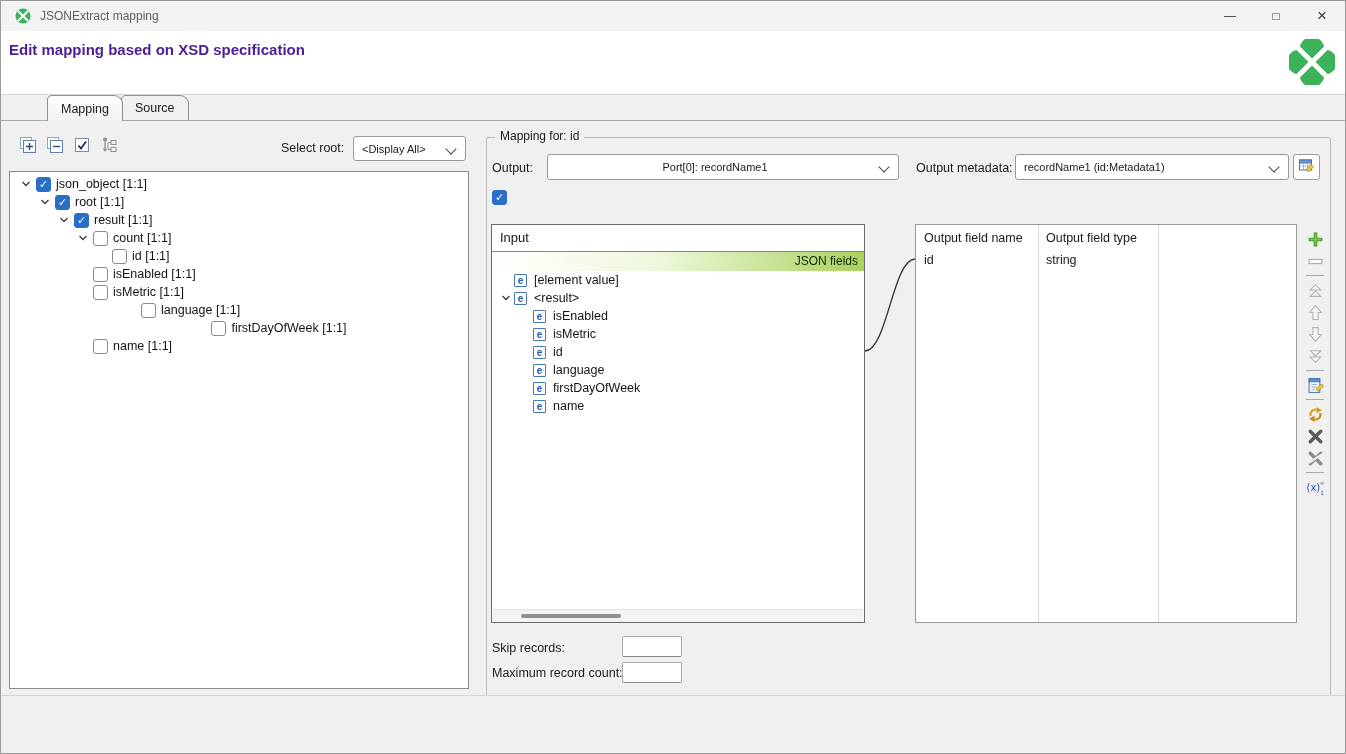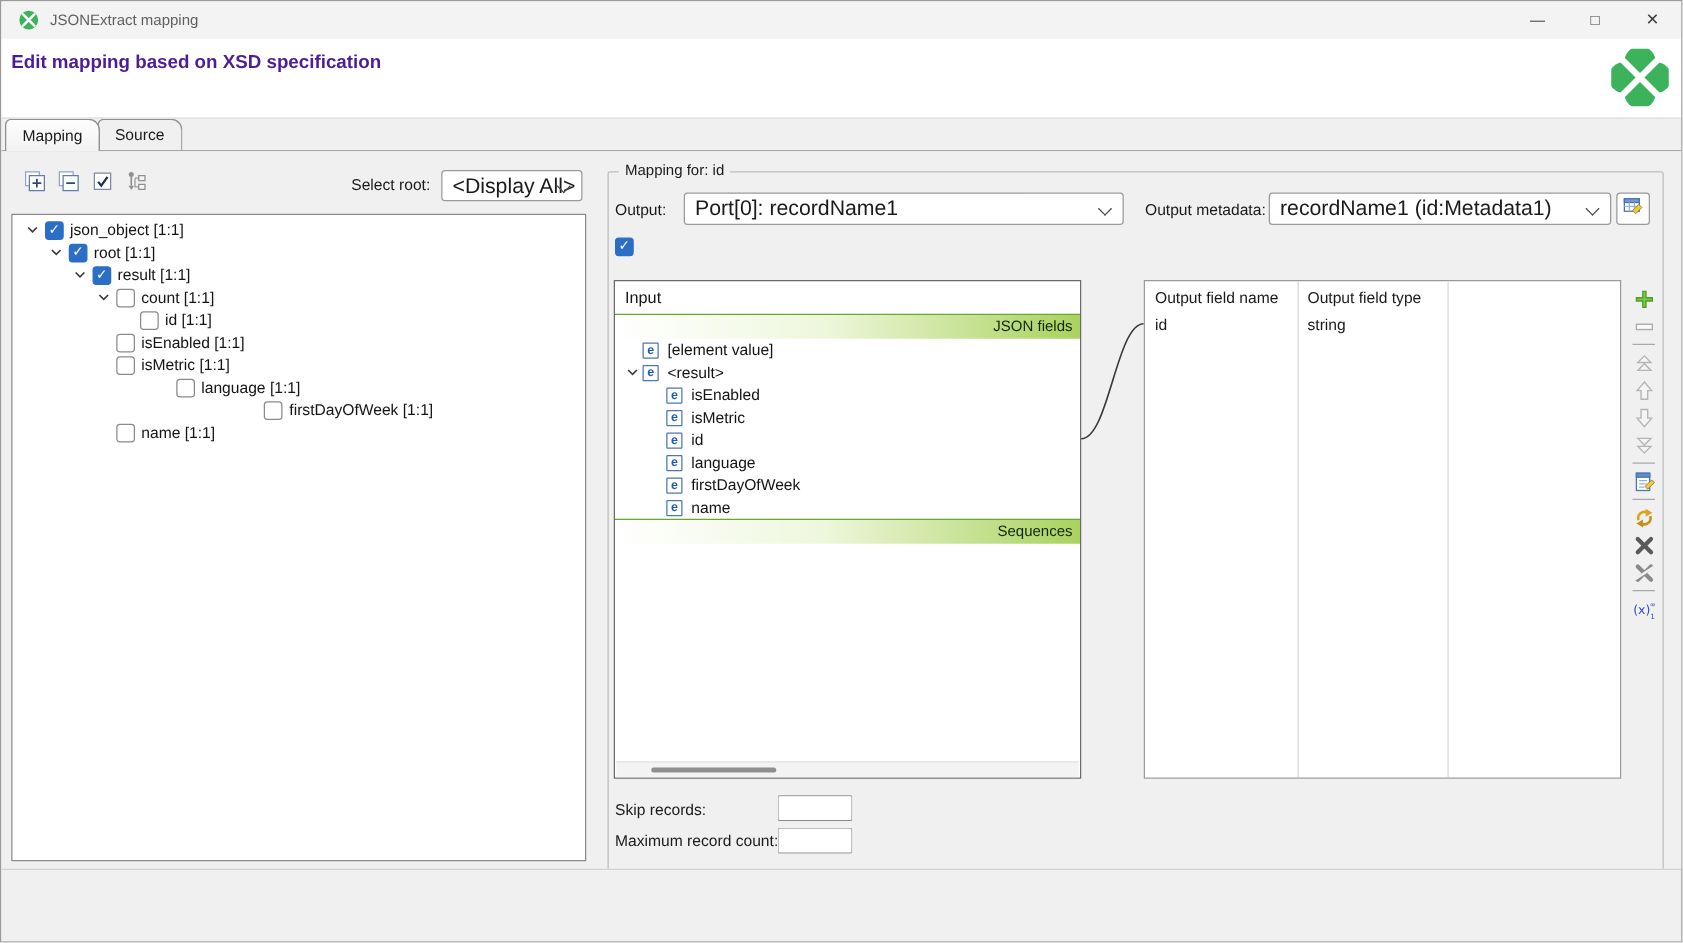--- a/index.html
+++ b/index.html
@@ -26,32 +26,32 @@
             border-bottom:1px solid #d6d6d6; }
   .hd-title { position:absolute; left:8px; top:10px; font-size:15px; font-weight:bold; color:#4c1d95; }
   .clover-logo { position:absolute; right:10px; top:8px; width:46px; height:46px; }
 
   
   .tabbar { position:absolute; left:0; top:94px; width:100%; height:26px; background:#f0f0f0;
             border-bottom:1px solid #a8a8a8; padding-left:3px; display:flex; align-items:flex-end; }
   .tab { height:25px; padding:0 13px; display:flex; align-items:center; font-size:12.5px; color:#1a1a1a;
          border:1px solid #8f8f8f; border-bottom:none; border-radius:5px 9px 0 0; background:transparent;
          position:relative; }
-  .tab.active { background:linear-gradient(#fdfdfd,#f2f2f2); height:26px; margin-bottom:-1px; z-index:2; }
+  .tab.active { background:linear-gradient(#fdfdfd,#f2f2f2); height:26px; margin-bottom:-1px; z-index:2;margin-left:43px; }
   .tab.inactive { margin-left:-2px; z-index:1; }
 
   
   .content { position:absolute; left:0; top:120px; width:1346px; height:574px; background:#f0f0f0; }
 
   .tree-toolbar { position:absolute; left:16px; top:13px; display:flex; gap:5px; }
   .ttb { width:22px; height:22px; display:flex; align-items:center; justify-content:center; }
 
   .sr-label { position:absolute; left:280px; top:20px; font-size:12.5px; color:#1a1a1a; }
   .combo { position:absolute; background:#ffffff; border:1px solid #9a9a9a; border-radius:3px;
-           font-size:17px; color:#1a1a1a; display:flex; align-items:center; padding:0 24px 0 8px;
+           font-size:11px; color:#1a1a1a; display:flex; align-items:center; padding:0 24px 0 8px;
            white-space:nowrap; overflow:hidden; }
   .combo::after { content:""; position:absolute; right:10px; top:8px; width:7px; height:7px;
                   border-right:1.4px solid #4a4a4a; border-bottom:1.4px solid #4a4a4a;
                   transform:rotate(45deg); }
   .select-root { left:352px; top:15px; width:113px; height:25px; }
 
   .tree-panel { position:absolute; left:8px; top:50px; width:460px; height:518px; background:#ffffff;
                 border:1px solid #8a8a8a; padding-top:3px; overflow:hidden; }
   .trow { height:18px; display:flex; align-items:center; font-size:12.5px; color:#141414; }
   .chev-slot { width:20px; height:18px; display:inline-flex; align-items:center; justify-content:center; flex:none; }
@@ -64,21 +64,21 @@
   .rowwrap { display:inline-flex; align-items:center; }
   .rowwrap.redbox { border:3px solid #e11414; margin:-3px -1px -3px -3px; padding:0 2px 0 2px; }
 
   
   .groupbox { position:absolute; left:485px; top:16px; width:845px; height:620px;
               border:1px solid #bcbcbc; border-radius:2px; }
   .legend { position:absolute; left:8px; top:-9px; background:#f0f0f0; padding:0 5px;
             font-size:12px; color:#1a1a1a; }
   .lbl { position:absolute; font-size:12.5px; color:#1a1a1a; white-space:nowrap; }
   .out-lbl  { left:5px;  top:23px; }
-  .out-combo{ left:60px; top:16px; width:352px; height:26px; }
+  .out-combo{ left:60px; top:16px; width:352px; height:26px;justify-content:center; }
   .meta-lbl { left:429px; top:23px; }
   .meta-combo{ left:528px; top:16px; width:274px; height:26px; }
   .edit-meta-btn { position:absolute; left:806px; top:16px; width:27px; height:26px;
                    background:#fdfdfd; border:1px solid #9a9a9a; border-radius:3px;
                    display:flex; align-items:center; justify-content:center; }
   .automap-row { position:absolute; left:5px; top:52px; display:flex; align-items:center; gap:7px; }
   .automap-row .amlbl { font-size:12.5px; color:#1a1a1a; }
 
   
   .input-panel { position:absolute; left:4px; top:86px; width:374px; height:399px; background:#ffffff;
@@ -374,23 +374,20 @@
               <span class="ip-chev"></span>
               <span class="ebadge">e</span>
               <span class="iplabel">firstDayOfWeek</span>
             </div>
             <div class="iprow" style="padding-left: 25px;">
               <span class="ip-chev"></span>
               <span class="ebadge">e</span>
               <span class="iplabel">name</span>
             </div>
           </div>
-        <div class="band band-seq">
-          <span>Sequences</span>
-        </div>
         <div class="hscroll">
           <div class="hthumb"></div>
         </div>
       </div>
 
       <svg class="connector" viewBox="0 0 50 105" preserveAspectRatio="none">
         <path d="M0 98 C 22 98, 28 6, 50 6" fill="none" stroke="#383838" stroke-width="1.3"></path>
       </svg>
 
       <div class="output-table">

